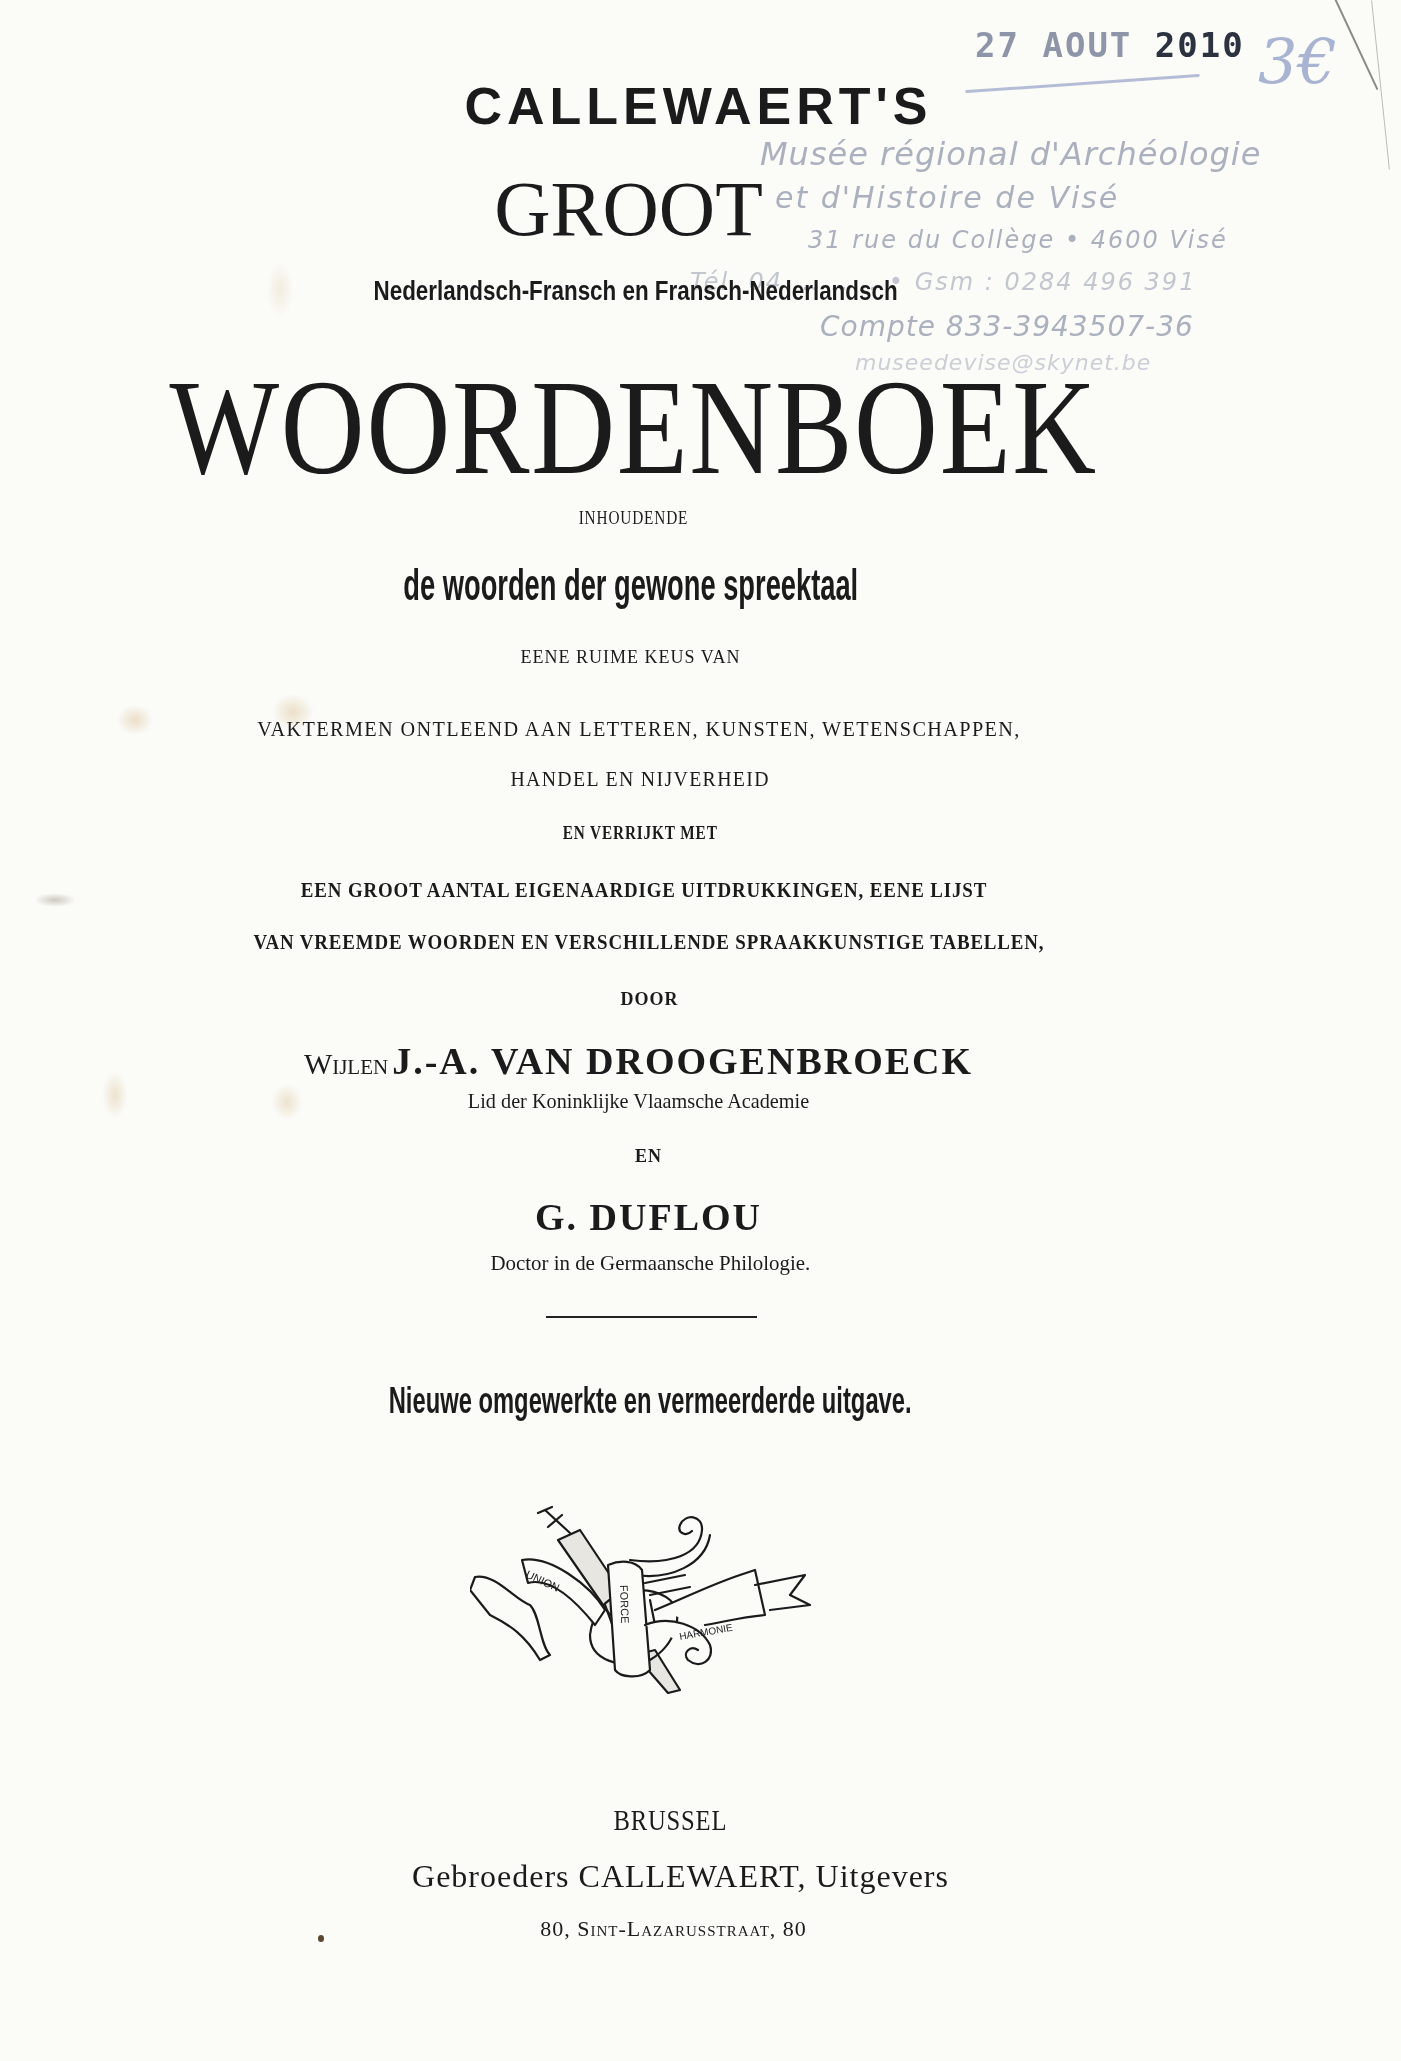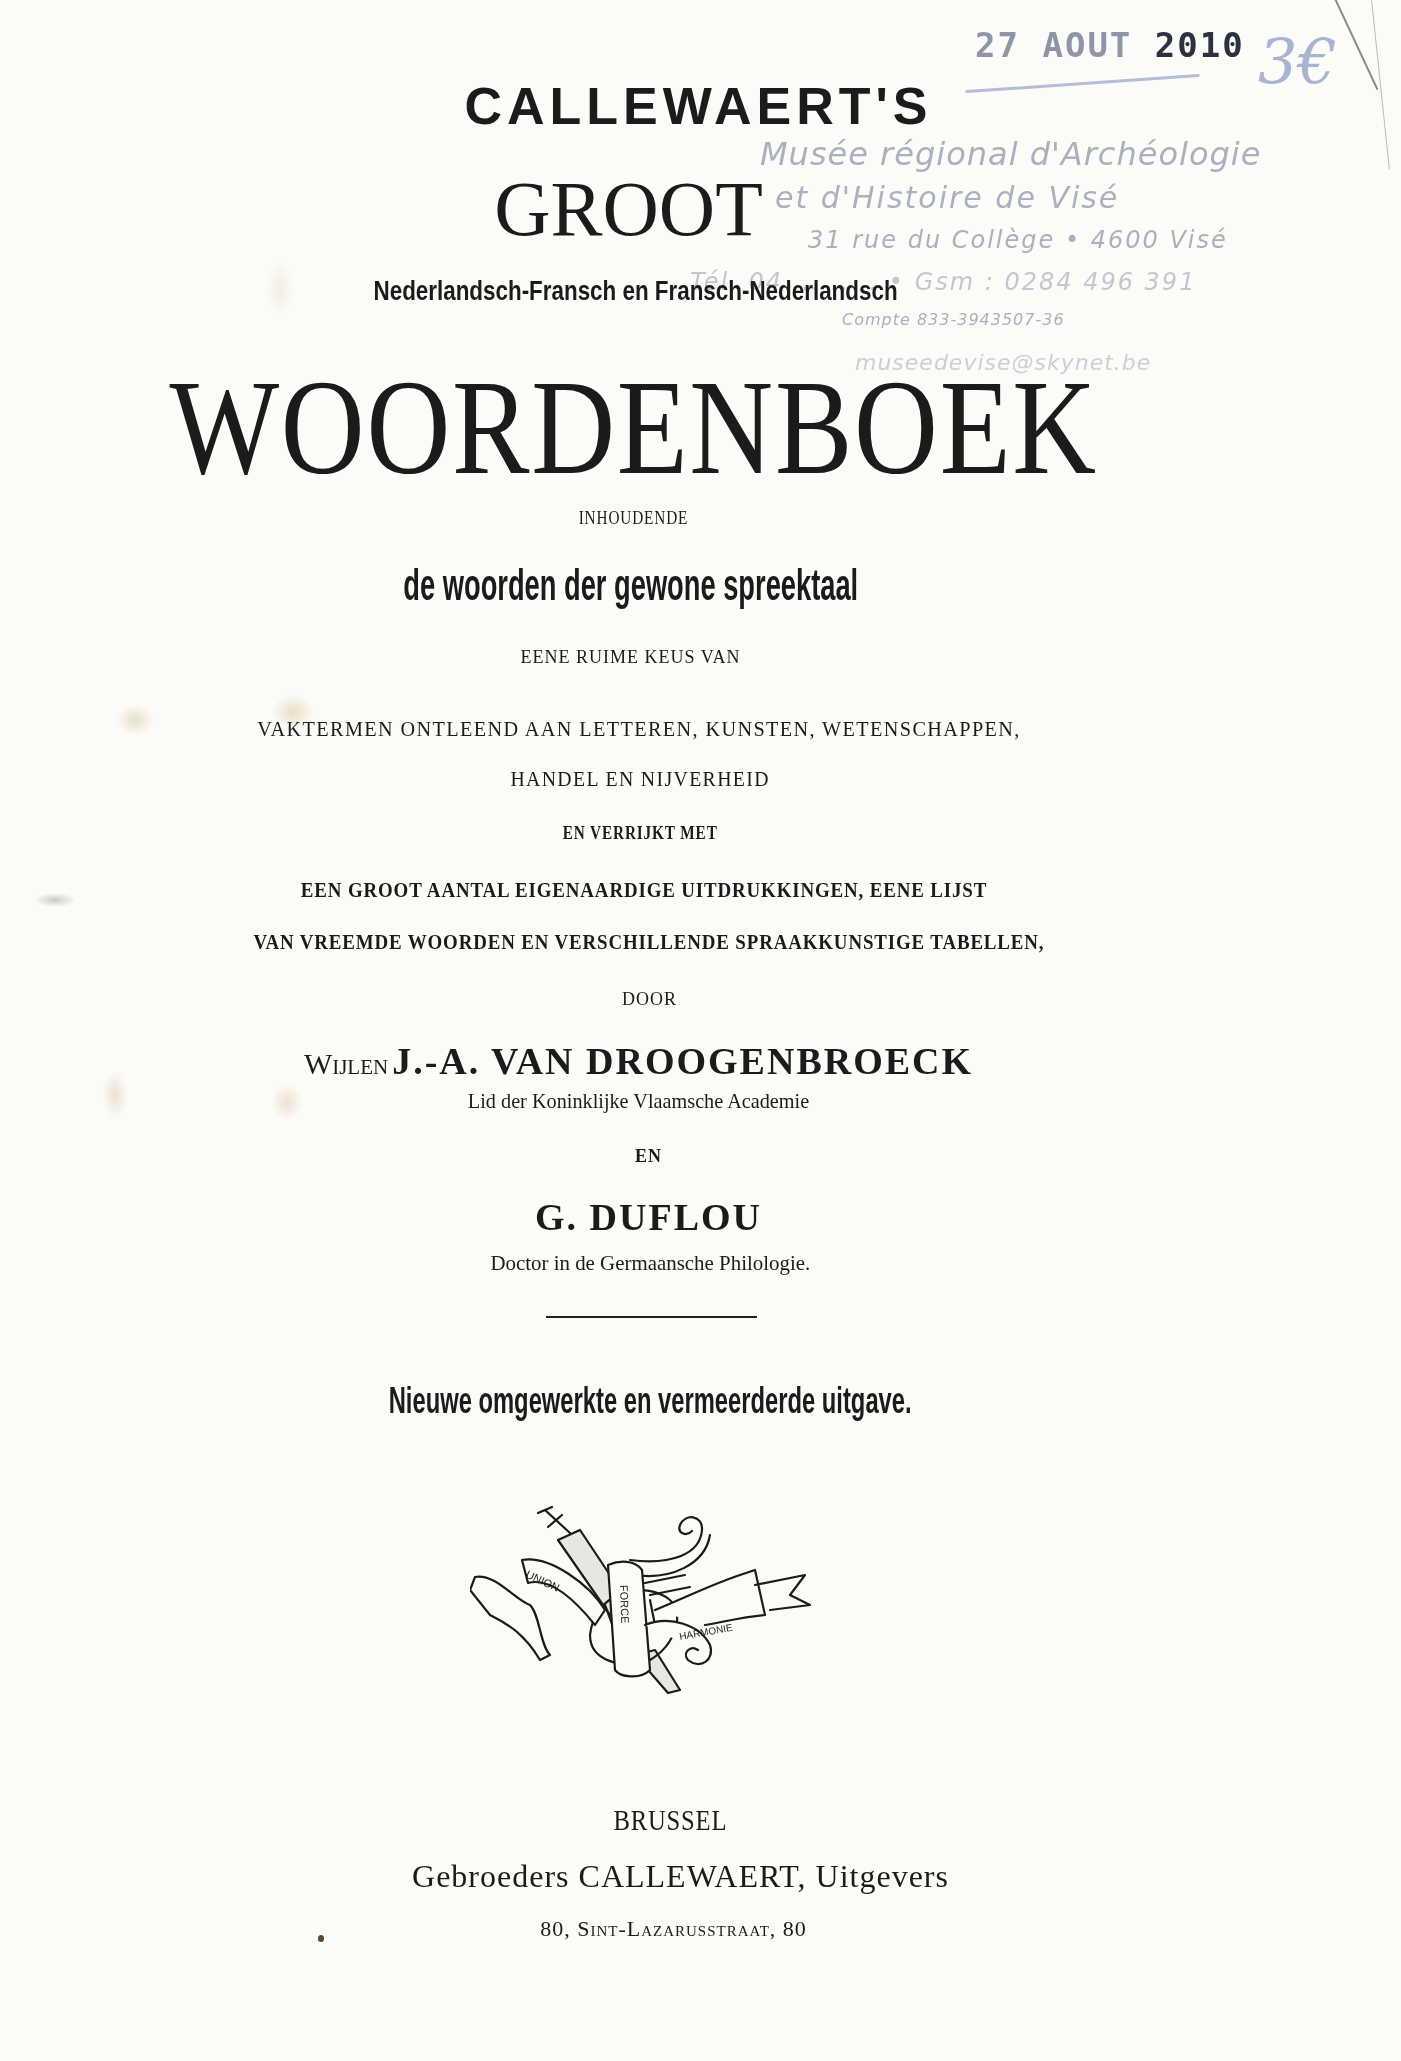--- a/index.html
+++ b/index.html
@@ -104,21 +104,21 @@
     <span>AOUT</span>
     <span class="year">2010</span>
   </div>
   <div class="date-underline"></div>
   <div class="handwritten">3€</div>
 
   <div class="stamp" style="left:720px; top:135px; font-size:32px; letter-spacing:1px;margin-left:40px;">Musée   régional   d'Archéologie</div>
   <div class="stamp" style="left:775px; top:180px; font-size:30px; letter-spacing:2px;text-align:center;">et  d'Histoire  de  Visé</div>
   <div class="stamp" style="left:808px; top:226px; font-size:24px; letter-spacing:2px;">31 rue du Collège • 4600 Visé</div>
   <div class="stamp" style="left:690px; top:268px; font-size:24px; letter-spacing:2px; opacity:0.6;">Tél. 04 ... .. .. • Gsm : 0284 496 391</div>
-  <div class="stamp" style="left:842px; top:310px; font-size:16px; letter-spacing:1px;">Compte 833-3943507-36</div>
+  <div class="stamp" style="left:820px; top:310px; font-size:28px; letter-spacing:1px;">Compte 833-3943507-36</div>
   <div class="stamp" style="left:855px; top:350px; font-size:22px; letter-spacing:1px; opacity:0.5;">museedevise@skynet.be</div>
 
   <div class="line" style="top:80px; left:-20px;">
     <span class="callewaert">CALLEWAERT'S</span>
   </div>
   <div class="line" style="top:170px; left:-72px;">
     <span class="groot">GROOT</span>
   </div>
   <div class="line" style="top:277px; left:-65px;">
     <span class="subtitle condensed" style="transform:scaleX(0.8);">Nederlandsch-Fransch en Fransch-Nederlandsch</span>
@@ -146,21 +146,21 @@
     <span class="smallcaps-label condensed" style="font-weight:bold; transform:scaleX(0.85);">EN VERRIJKT MET</span>
   </div>
   <div class="line" style="top:879px; left:-56px;">
     <span class="caps-serif-bold condensed" style="transform:scaleX(0.86);">EEN GROOT AANTAL EIGENAARDIGE UITDRUKKINGEN, EENE LIJST</span>
   </div>
   <div class="line" style="top:931px; left:-52px;">
     <span class="caps-serif-bold condensed" style="transform:scaleX(0.86);">VAN VREEMDE WOORDEN EN VERSCHILLENDE SPRAAKKUNSTIGE TABELLEN,</span>
   </div>
 
   <div class="line" style="top:990px; left:-51px;">
-    <span class="smallcaps-label" style="font-weight:normal;">DOOR</span>
+    <span class="smallcaps-label" style="font-weight:bold;">DOOR</span>
   </div>
   <div class="line" style="top:1042px; left:-62px;">
     <span class="author-pre" style="font-variant:small-caps;">Wijlen</span>
     <span class="author-main">J.-A. VAN DROOGENBROECK</span>
   </div>
   <div class="line" style="top:1090px; left:-62px;">
     <span class="author-sub condensed" style="transform:scaleX(0.92);">Lid der Koninklijke Vlaamsche Academie</span>
   </div>
   <div class="line" style="top:1147px; left:-52px;">
     <span class="smallcaps-label" style="font-weight:bold;">EN</span>

